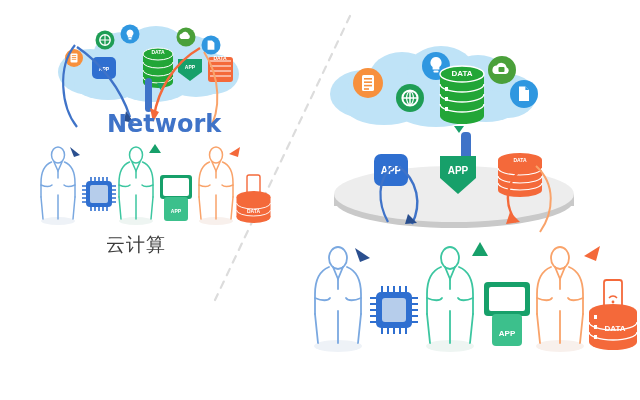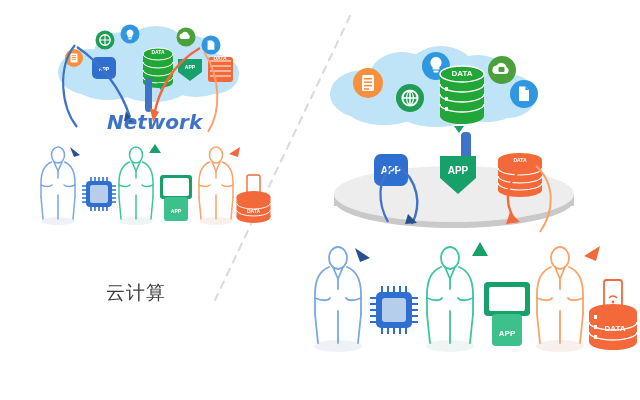--- a/index.html
+++ b/index.html
@@ -15,30 +15,28 @@
     width: 640px; height: 400px;
     background: #ffffff;
   }
   .abs { position: absolute; }
   .cn-label {
     font-family: "DejaVu Sans", sans-serif;
     font-size: 19px;
     color: #3d3d3d;
     letter-spacing: 1px;
     white-space: nowrap;
-    margin-top: 48px;
   }
   .net-label {
     font-family: "DejaVu Sans", sans-serif;
-    font-size: 20px;
+    font-size: 24px;
     font-weight: bold;
     color: #3f73c8;
     letter-spacing: 0px;
     white-space: nowrap;
-    font-style: italic;
   }
   svg { display: block; overflow: visible; }
   .tiny { font-size: 5px; font-weight: bold; font-family: "Liberation Sans", sans-serif; }
 </style>
 </head>
 <body>
 
 <div id="stage">
 
   <svg class="abs" style="left:0;top:0;" width="640" height="400">

